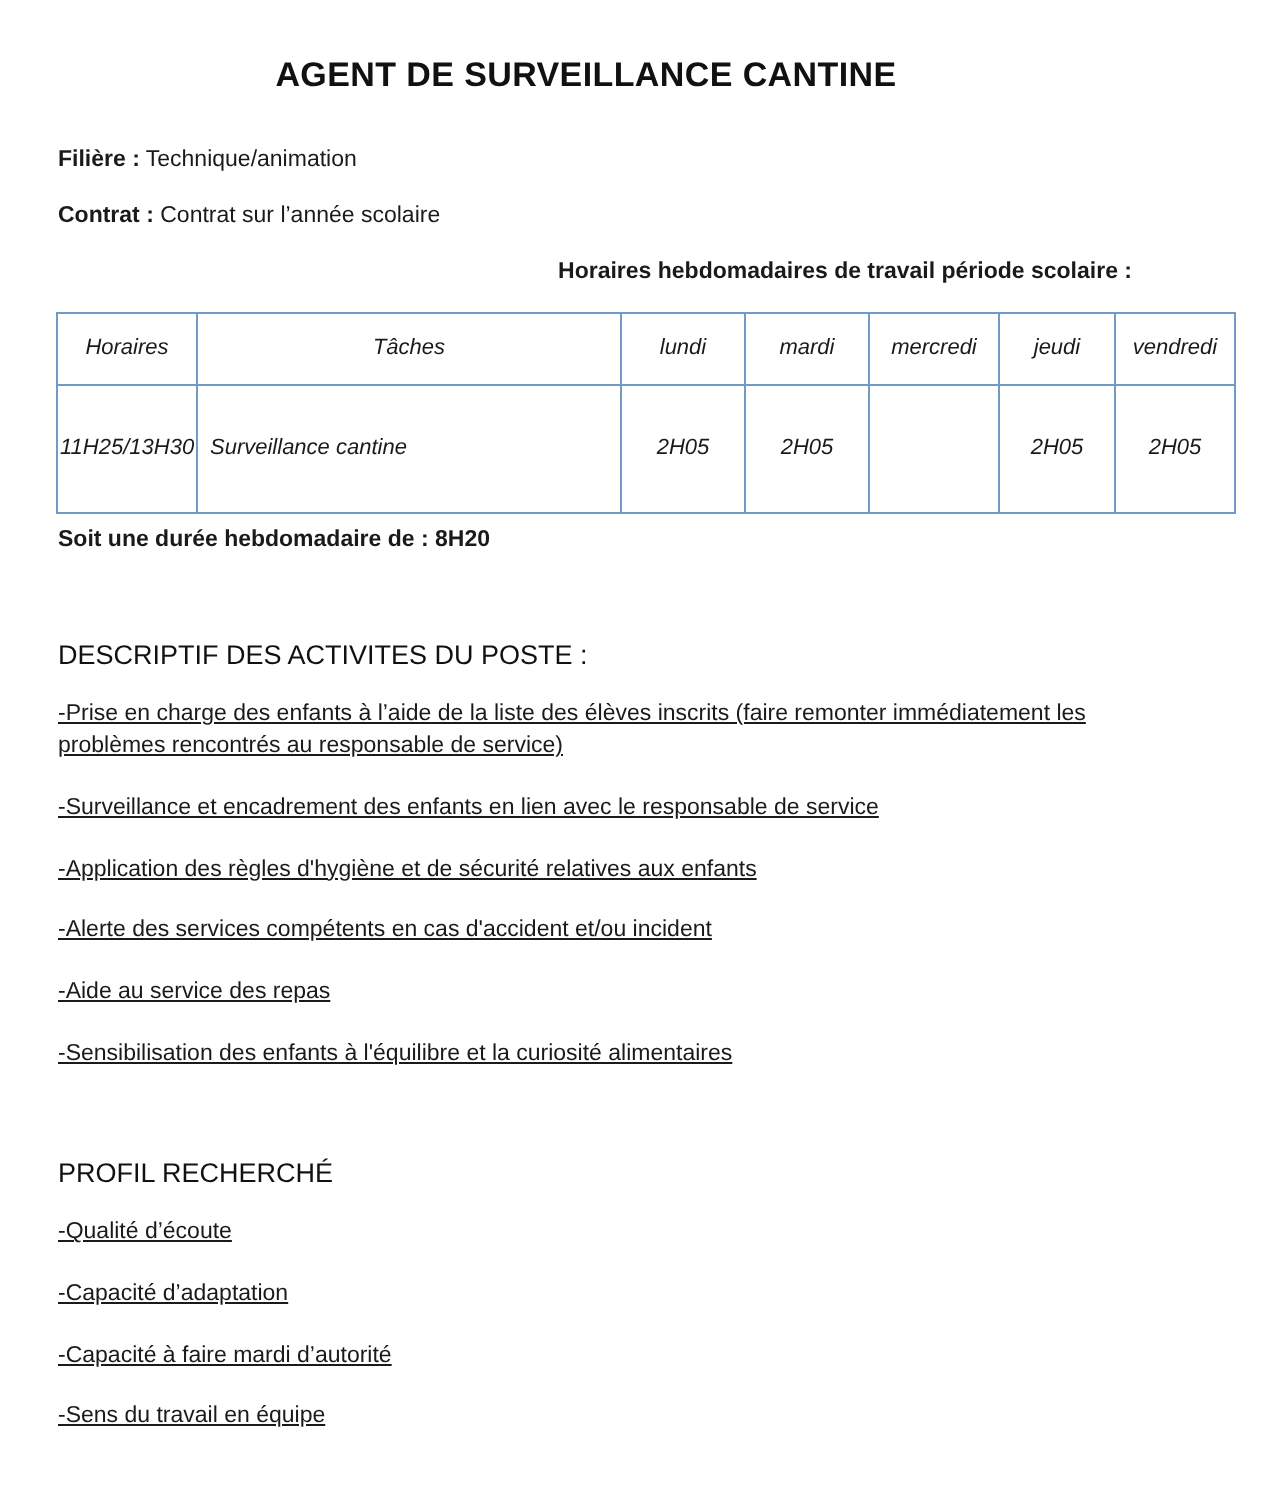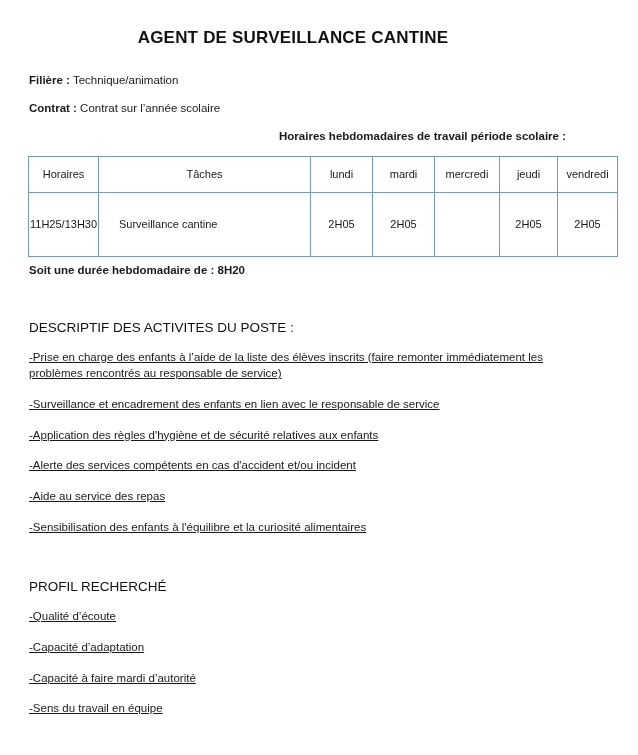--- a/index.html
+++ b/index.html
@@ -56,20 +56,21 @@
   
   .schedule-wrap {
     padding-left: 8px;
     padding-right: 20px;
   }
   table.schedule {
     border-collapse: collapse;
     width: 590px;
     table-layout: fixed;
     font-size: 11px;
+    font-style: italic;
   }
   table.schedule th,
   table.schedule td {
     border: 1px solid #6f9bc4;
     color: #1a1a1a;
     font-weight: normal;
   }
   table.schedule th {
     height: 33px;
     text-align: center;
@@ -85,21 +86,21 @@
   .col-day-wide { width: 65px; }
   .col-day-jeu  { width: 58px; }
   .col-day-ven  { width: 60px; }
 
   td.cell-horaires {
     text-align: left;
     padding: 16px 1px;
   }
   td.cell-taches {
     text-align: left;
-    padding-left: 20px;
+    padding-left: 6px;
   }
   td.cell-day {
     text-align: center;
     margin-top: 22px;
   }
 
   .total-line {
     font-size: 11.5px;
     font-weight: bold;
     padding-left: 9px;

